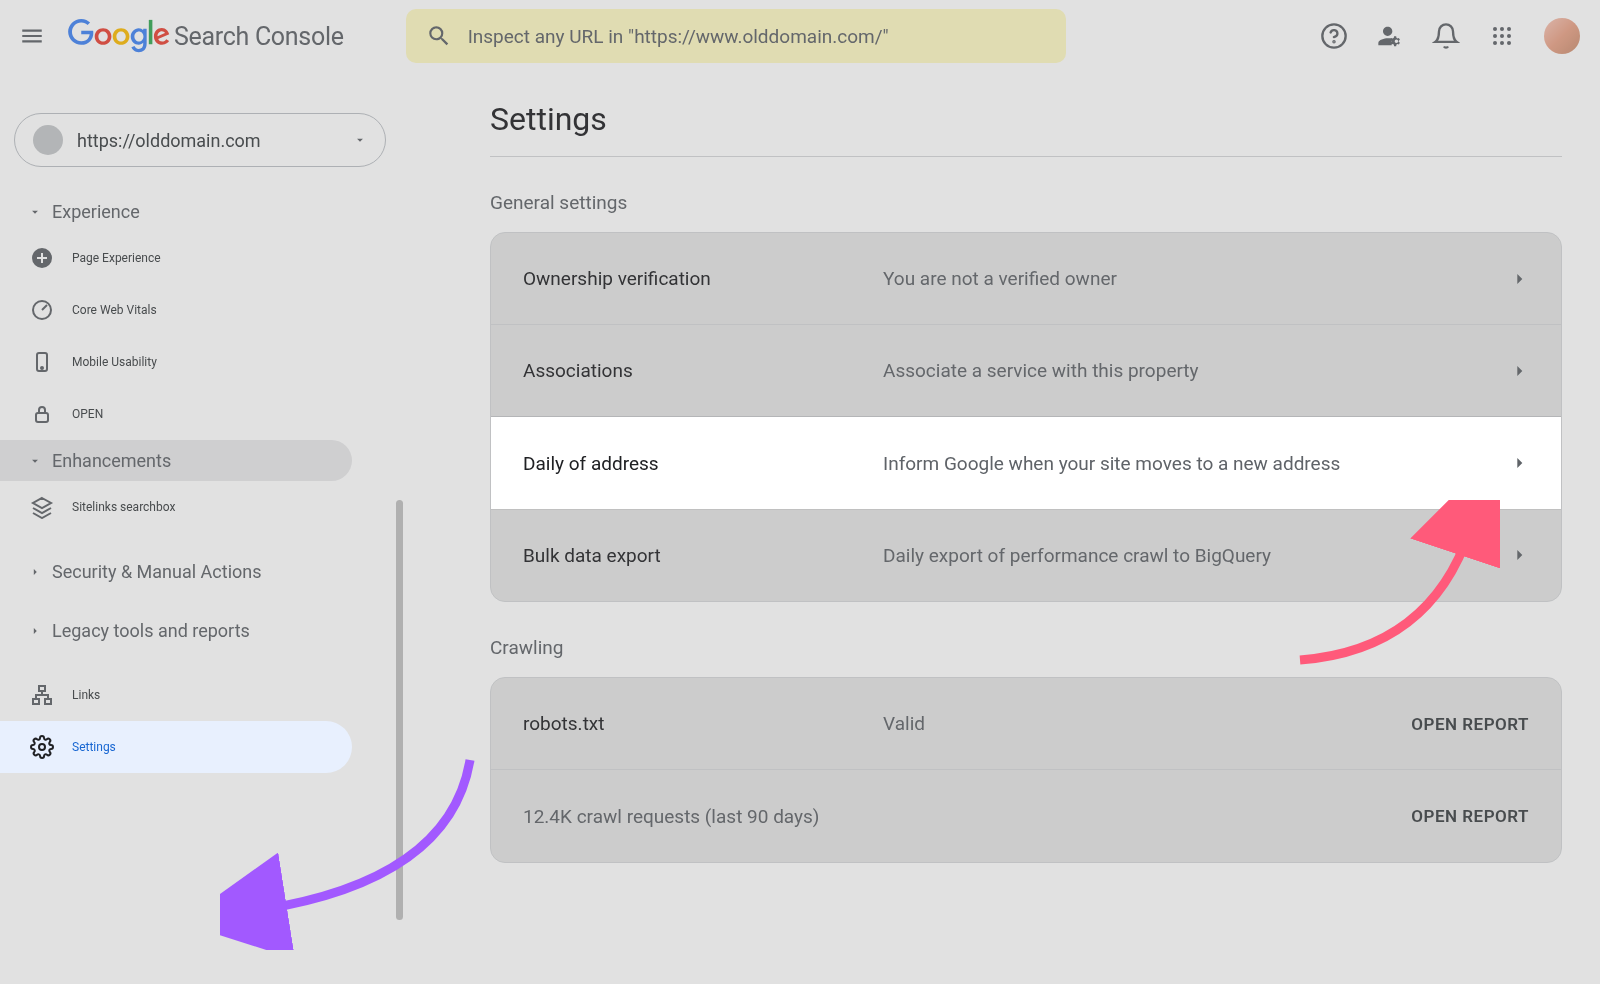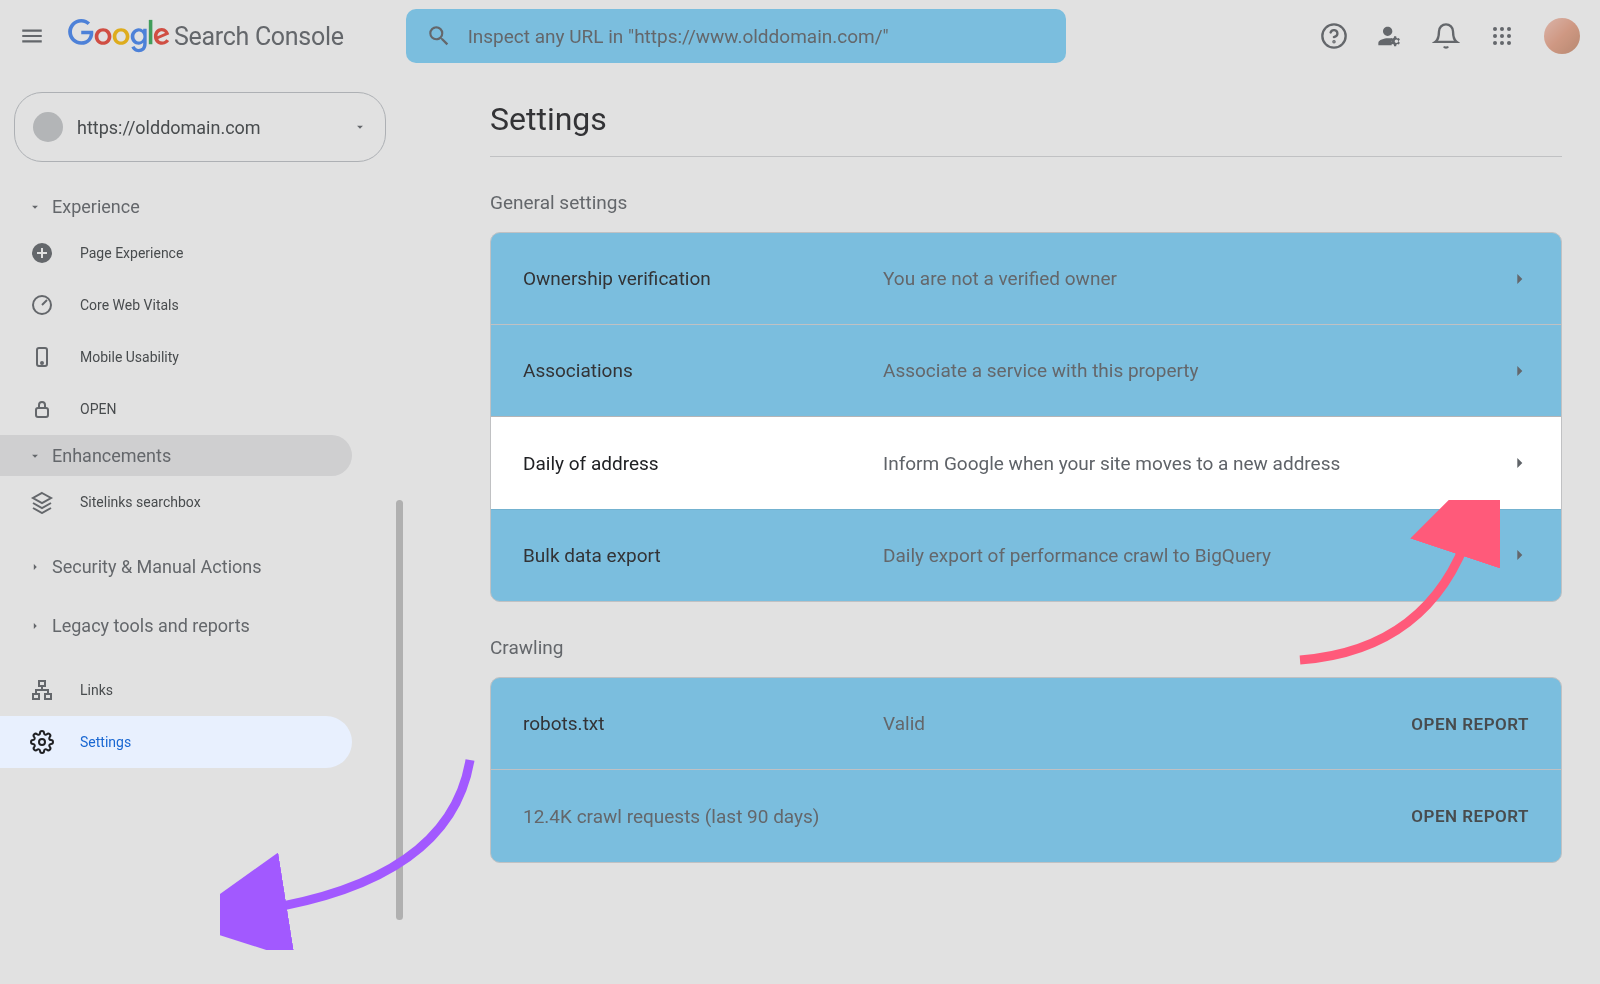--- a/index.html
+++ b/index.html
@@ -6,44 +6,44 @@
 body { background: #fff; color: #202124; width: 1600px; height: 984px; overflow: hidden; position: relative; }
 
 
 .dim-overlay { position: absolute; inset: 0; background: rgba(120,120,120,0.22); pointer-events: none; z-index: 5; }
 
 
 .header { height: 72px; display: flex; align-items: center; padding: 0 8px; gap: 12px; }
 .menu-btn { width: 48px; height: 48px; display: flex; align-items: center; justify-content: center; border-radius: 50%; cursor: pointer; }
 .logo-wrap { display: flex; align-items: center; gap: 4px; }
 .logo-txt { font-size: 25px; color: #5f6368; font-weight: 400; letter-spacing: -0.3px; }
-.search-box { flex: 1; max-width: 660px; margin-left: 50px; height: 54px; background: #7dd3fc; border-radius: 10px; display: flex; align-items: center; padding: 0 20px; gap: 16px; }
+.search-box { flex: 1; max-width: 660px; margin-left: 50px; height: 54px; background: #fef9c3; border-radius: 10px; display: flex; align-items: center; padding: 0 20px; gap: 16px; }
 .search-box .placeholder { font-size: 19px; color: #5f6368; }
 .search-box .placeholder .q { color: #5f6368; }
 .header-right { display: flex; align-items: center; gap: 28px; margin-left: auto; padding-right: 12px; }
 .icon-btn { width: 28px; height: 28px; display:flex; align-items:center; justify-content:center; color:#5f6368; cursor:pointer; }
 .avatar { width: 36px; height: 36px; border-radius: 50%; background: linear-gradient(135deg,#f7c6b8,#e8a287,#c98e6f); }
 
 
 .sidebar { position: absolute; left: 0; top: 80px; width: 400px; padding: 8px 0; }
-.property-pill { margin: 4px 14px 24px; height: 70px; border: 1px solid #bdc1c6; border-radius: 28px; display: flex; align-items: center; padding: 0 18px; gap: 14px; cursor:pointer;}
+.property-pill { margin: 25px 14px 24px; height: 54px; border: 1px solid #bdc1c6; border-radius: 28px; display: flex; align-items: center; padding: 0 18px; gap: 14px; cursor:pointer;}
 .property-pill .dot { width: 30px; height:30px; border-radius:50%; background:#c4c7c9;}
 .property-pill .label { font-size: 18px; color:#3c4043; flex:1;}
 .nav-section-head { display:flex; align-items:center; gap: 10px; padding: 10px 28px; color:#5f6368; font-size:18px; cursor:pointer;}
-.nav-item { display:flex; align-items:center; gap: 26px; padding: 14px 24px 14px 30px; color:#3c4043; font-size:14px; cursor:pointer; border-radius: 0 28px 28px 0; margin-right: 48px;}
+.nav-item { display:flex; align-items:center; gap: 18px; padding: 14px 24px 14px 30px; color:#3c4043; font-size:12px; cursor:pointer; border-radius: 0 28px 28px 0; margin-right: 48px;}
 .nav-item svg, .nav-section-head svg { flex-shrink:0; }
 .nav-item.selected { background: #e8f0fe; color: #1967d2; }
 .nav-item.selected svg { color: #1967d2; }
 .nav-section-head.hovered { background: #e8e8ea; border-radius: 0 28px 28px 0; margin-right: 48px;}
 
 
 .main { position: absolute; left: 490px; top: 100px; right: 38px; }
 .page-title { font-size: 32px; color: #202124; font-weight: 400; margin-bottom: 18px; }
 .section-label { font-size: 19px; color: #5f6368; margin: 34px 0 18px; }
-.card { border: 1px solid #d5d7d9; border-radius: 10px; overflow:hidden; background:#7dd3fc; }
+.card { border: 1px solid #d5d7d9; border-radius: 15px; overflow:hidden; background:#e5e5e5; }
 .row { display:flex; align-items:center; padding: 0 32px; height: 92px; border-bottom: 1px solid #d5d7d9; cursor:pointer; }
 .row:last-child { border-bottom: none; }
 .row .title { width: 360px; font-size: 19px; color:#202124; }
 .row .desc { flex:1; font-size: 19px; color:#5f6368; }
 .row .action { font-size: 17px; font-weight: 600; color:#3c4043; letter-spacing: 0.5px; }
 .row .chev { margin-left: 18px; color:#5f6368; }
 
 
 .row.highlighted { background: #fff; position: relative; z-index: 10; border:none; box-shadow: 0 0 0 1px rgba(0,0,0,0.06); }
 

